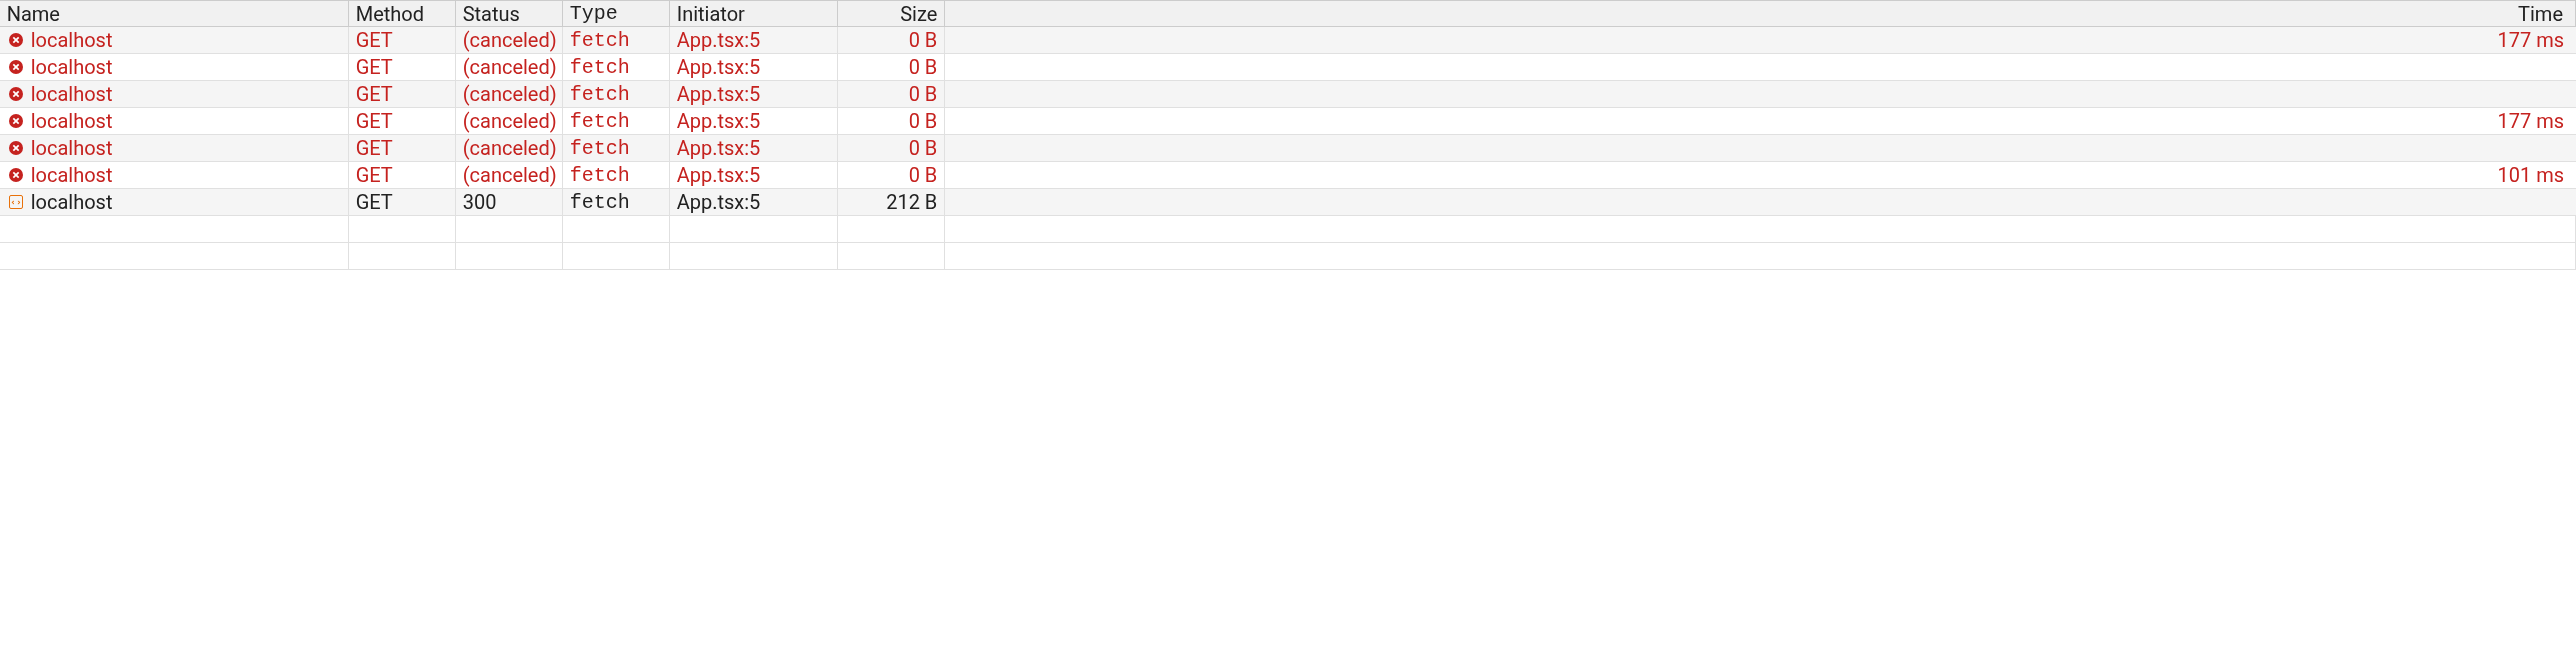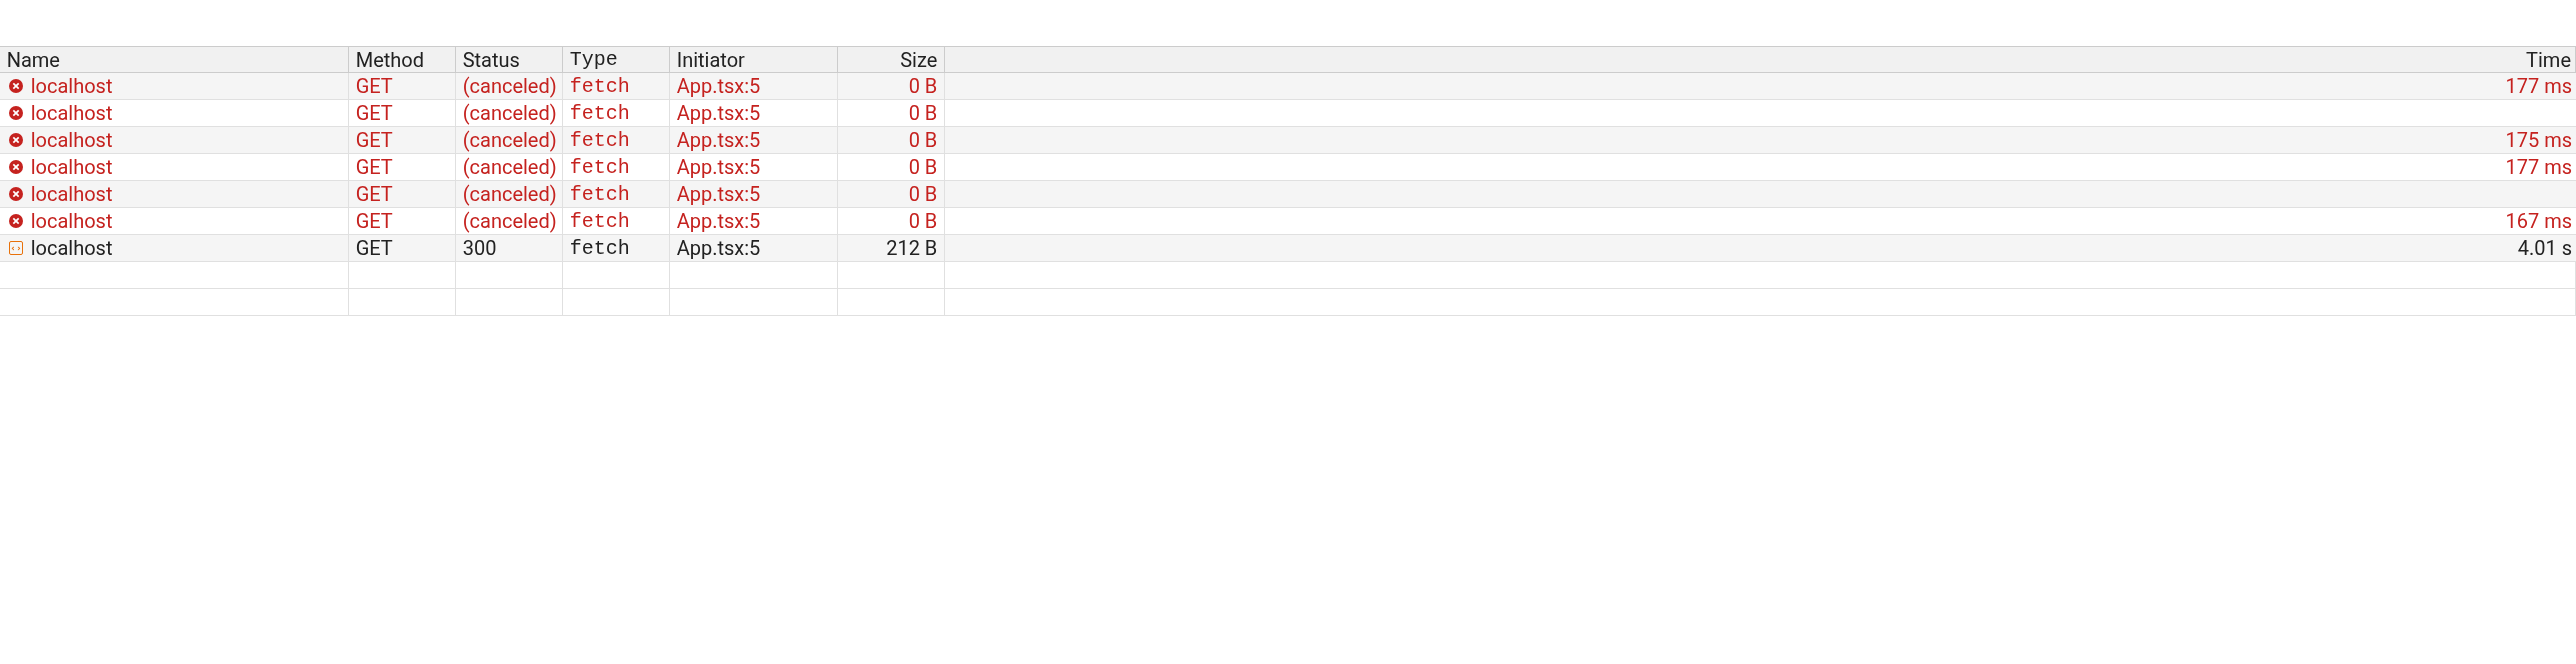--- a/index.html
+++ b/index.html
@@ -6,21 +6,20 @@
     body {
       font-family: -apple-system, BlinkMacSystemFont, "Segoe UI", Roboto, Helvetica, Arial, sans-serif;
       font-size: 20px;
       background: #fff;
       color: #222;
     }
     .table {
       width: 100%;
       display: flex;
       flex-direction: column;
-      margin-top: 46px;
     }
     .row {
       display: flex;
       align-items: center;
       height: 27px;
       border-bottom: 0.7px solid #e0e0e0;
     }
     .header-row {
       background: #f1f1f1;
       color: #222;
@@ -39,21 +38,21 @@
       white-space: nowrap;
       text-overflow: ellipsis;
     }
     .header-row .cell { border-right: 0.7px solid #ccc; }
     .col-name      { flex: 0 0 349px; }
     .col-method    { flex: 0 0 107px; }
     .col-status    { flex: 0 0 107px; }
     .col-type      { flex: 0 0 107px; font-family: Liberation Mono, monospace; }
     .col-initiator { flex: 0 0 168px; }
     .col-size      { flex: 0 0 107px; justify-content: flex-end; }
-    .col-time      { flex: 1 1 auto;  justify-content: flex-end; padding-right: 4px; border-right: none; }
+    .col-time      { flex: 1 1 auto;  justify-content: flex-end; padding-right: 12px; border-right: none; }
     .name-cell { gap: 6.7px; padding-left: 8px; }
     .initiator-link { cursor: pointer; }
     .err { color: #c5221f; }
     .ok  { color: #222; }
     .icon-wrap {
       width: 16px; height: 16px; flex: 0 0 16px;
       display: inline-flex; align-items: center; justify-content: center;
     }
     .icon-error {
       width: 14.8px; height: 14.8px; border-radius: 50%;
@@ -141,21 +140,20 @@
           </span>
       <span class="err">localhost</span>
     </div>
     <div class="cell col-method err">GET</div>
     <div class="cell col-status err">(canceled)</div>
     <div class="cell col-type err">fetch</div>
     <div class="cell col-initiator err">
       <span class="initiator-link err">App.tsx:5</span>
     </div>
     <div class="cell col-size err">0 B</div>
-    <div class="cell col-time err">175 ms</div>
   </div>
       <div class="row data">
     <div class="cell col-name name-cell err">
       <span class="icon-wrap">
             <span class="icon-error">
               <svg width="8" height="8" viewBox="0 0 12 12">
                 <line x1="2" y1="2" x2="10" y2="10"></line>
                 <line x1="10" y1="2" x2="2" y2="10"></line>
               </svg>
             </span>
@@ -203,37 +201,36 @@
           </span>
       <span class="err">localhost</span>
     </div>
     <div class="cell col-method err">GET</div>
     <div class="cell col-status err">(canceled)</div>
     <div class="cell col-type err">fetch</div>
     <div class="cell col-initiator err">
       <span class="initiator-link err">App.tsx:5</span>
     </div>
     <div class="cell col-size err">0 B</div>
-    <div class="cell col-time err">167 ms</div>
+    <div class="cell col-time err">101 ms</div>
   </div>
       <div class="row data stripe">
     <div class="cell col-name name-cell ok">
       <span class="icon-wrap">
             <span class="icon-script">‹›</span>
           </span>
       <span class="ok">localhost</span>
     </div>
     <div class="cell col-method ok">GET</div>
     <div class="cell col-status ok">300</div>
     <div class="cell col-type ok">fetch</div>
     <div class="cell col-initiator ok">
       <span class="initiator-link ok">App.tsx:5</span>
     </div>
     <div class="cell col-size ok">212 B</div>
-    <div class="cell col-time ok">4.01 s</div>
   </div>
     </div>
 
   <div class="empty-row">
     <div class="cell col-name"></div>
       <div class="cell col-method"></div>
       <div class="cell col-status"></div>
     <div class="cell col-type"></div>
       <div class="cell col-initiator"></div>
       <div class="cell col-size"></div>

